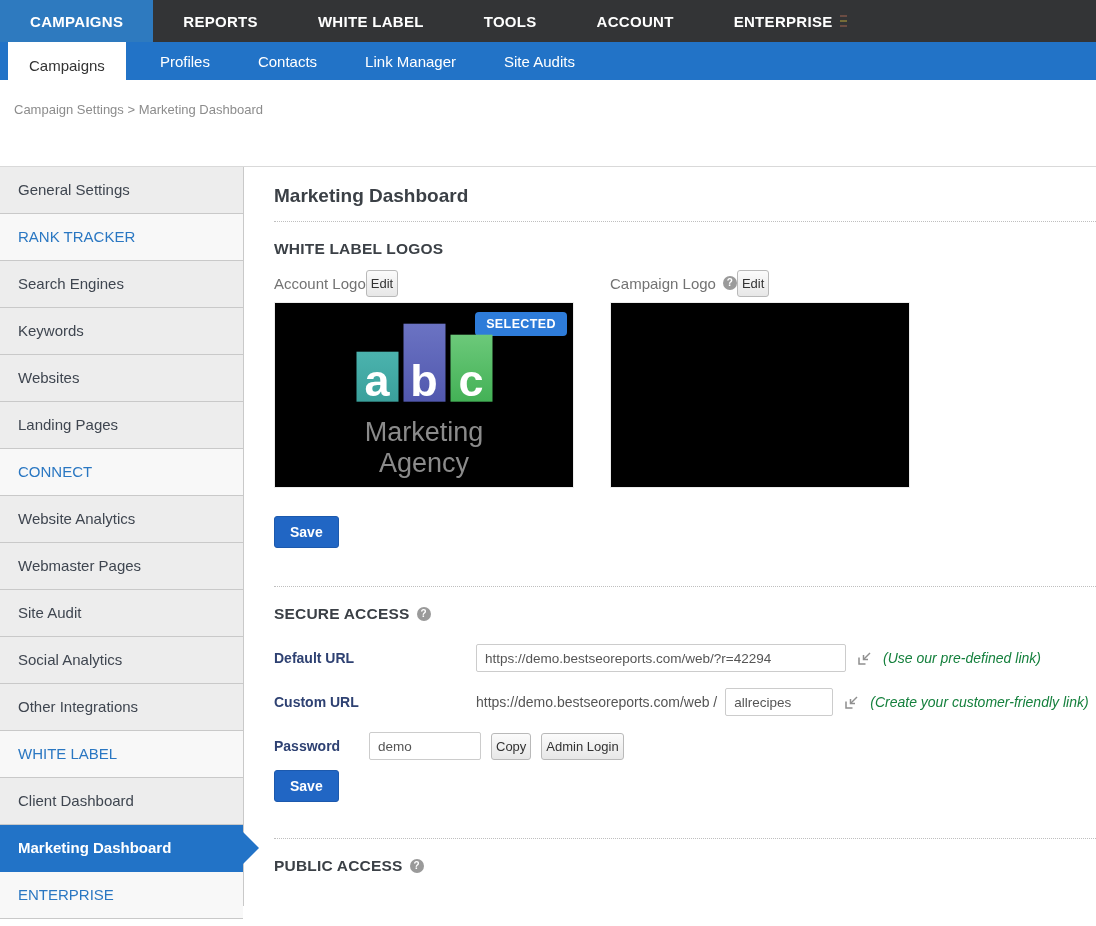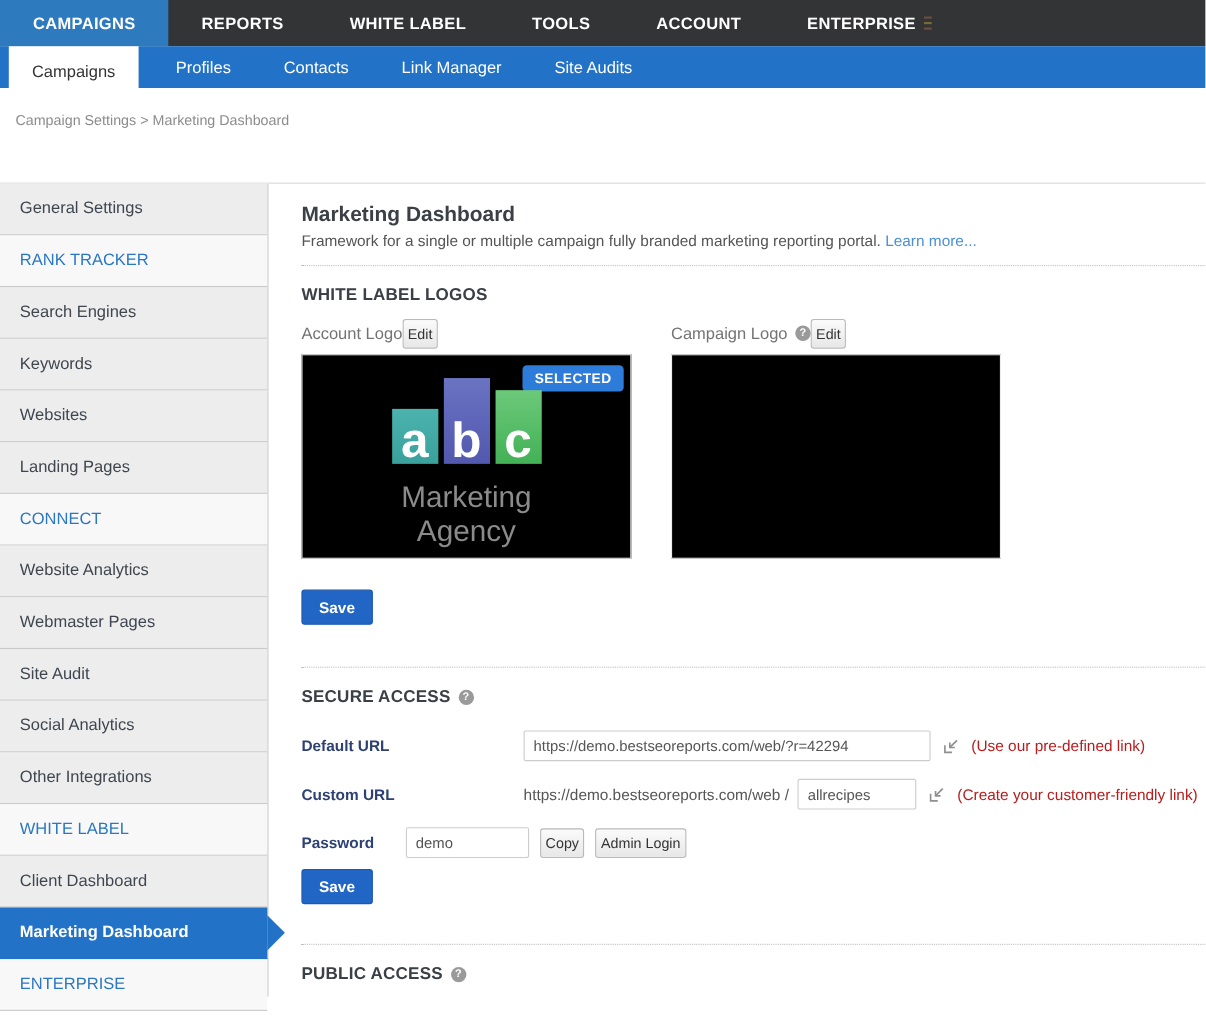--- a/index.html
+++ b/index.html
@@ -77,21 +77,21 @@
   .form-row.first { margin-top:21px; }
   .form-label { width:202px; font-size:14px; font-weight:700; color:#2e4172; flex:none; }
   .form-label.narrow { width:95px; }
   .text-input { height:28px; border:1px solid #ccc; border-radius:2px; font-size:13.5px; color:#555;
     padding:0 8px; font-family:inherit; }
   .input-url { width:370px; }
   .url-prefix { font-size:14px; color:#555; margin-right:8px; }
   .input-custom { width:108px; }
   .input-password { width:112px; }
   .ext-icon { margin:0 11px; display:inline-flex; cursor:pointer; flex:none; }
-  .note { color:#b91c1c; font-size:14px; white-space:nowrap; }
+  .note { font-style:italic; color:#15803d; font-size:14px; white-space:nowrap; }
   .btn-inline { margin-left:10px; }
   .save2 { margin-top:10px; }
   .div2 { margin-top:38px; } .div3 { margin-top:36px; }
 </style>
 </head>
 <body>
 
 <div class="topnav">
   <div class="topnav-item active">
       <span>CAMPAIGNS</span>
@@ -157,24 +157,20 @@
     <div class="side-item">Other Integrations</div>
     <div class="side-item category">WHITE LABEL</div>
     <div class="side-item">Client Dashboard</div>
     <div class="side-item selected">Marketing Dashboard</div>
     <div class="side-item category">ENTERPRISE</div>
   </div>
 
   <div class="main">
 
     <div class="main-title">Marketing Dashboard</div>
-    <div class="main-desc">
-      <span>Framework for a single or multiple campaign fully branded marketing reporting portal.</span>
-      <span class="learn-more">Learn more...</span>
-    </div>
 
     <hr class="dotted">
 
     
     <div class="section-title-row">
       <span class="section-title">WHITE LABEL LOGOS</span>
     </div>
 
     <div class="logo-row">
       <div class="logo-col">

